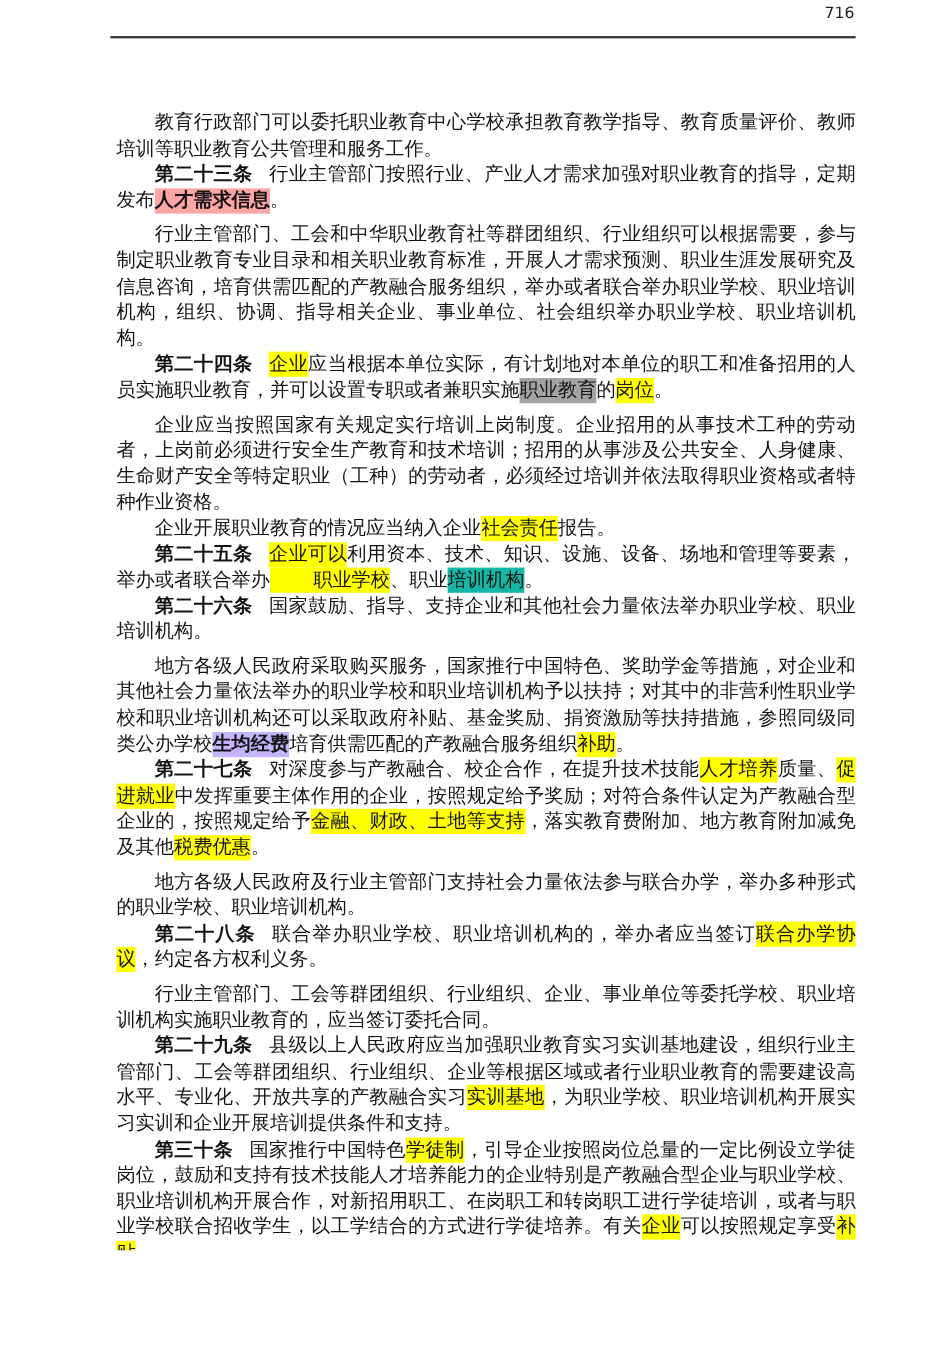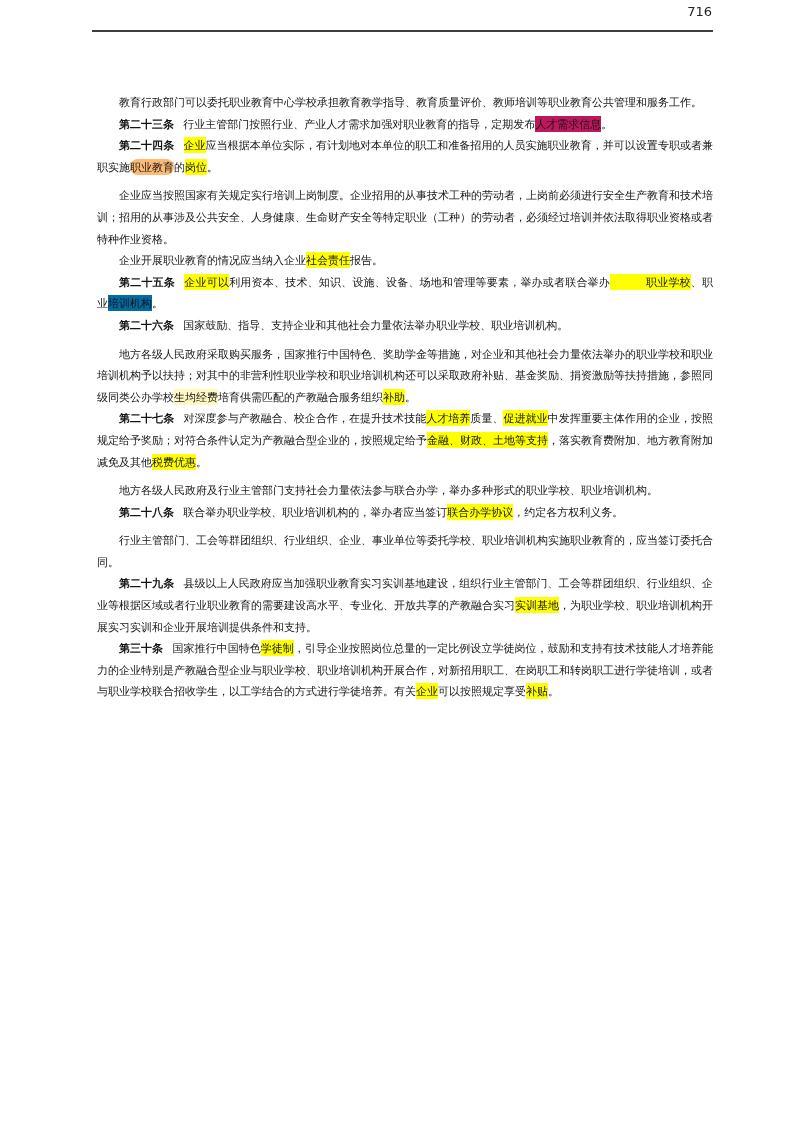--- a/index.html
+++ b/index.html
@@ -29,21 +29,21 @@
     left: 92px;
     width: 621px;
     height: 2px;
     background: #3d3d3d;
   }
   .content {
     position: absolute;
     top: 92px;
     left: 97px;
     width: 616px;
-    font-size: 11px;
+    font-size: 16px;
     line-height: 21.6px;
     color: #141414;
     text-align: justify;
     text-justify: inter-character;
   }
   p.para {
     margin: 0;
     text-indent: 2em;
   }
   p.para.gap {
@@ -60,27 +60,28 @@
   }
 </style>
 </head>
 <body>
 
 <div class="page">
   <div class="page-number">716</div>
   <div class="header-rule"></div>
   <div class="content">
       <p class="para"><span>教育行政部门可以委托职业教育中心学校承担教育教学指导、教育质量评价、教师培训等职业教育公共管理和服务工作。</span></p>
-      <p class="para"><span class="article-no">第二十三条</span><span>行业主管部门按照行业、产业人才需求加强对职业教育的指导，定期发布</span><span class="hl" style="background: #be185d;">人才需求信息</span><span>。</span></p>
-      <p class="para"><span class="article-no">第二十四条</span><span class="hl" style="background: rgb(255, 255, 0);">企业</span><span>应当根据本单位实际，有计划地对本单位的职工和准备招用的人员实施职业教育，并可以设置专职或者兼职实施</span><span class="hl" style="background: #fdba74; border-radius: 10px;">职业教育</span><span>的</span><span class="hl" style="background: rgb(255, 255, 0);">岗位</span><span>。</span></p>
+      <p class="para"><span class="article-no">第二十三条</span><span>行业主管部门按照行业、产业人才需求加强对职业教育的指导，定期发布</span><span class="hl" style="background: #fca5a5; font-weight: bold;">人才需求信息</span><span>。</span></p>
+      <p class="para gap"><span>行业主管部门、工会和中华职业教育社等群团组织、行业组织可以根据需要，参与制定职业教育专业目录和相关职业教育标准，开展人才需求预测、职业生涯发展研究及信息咨询，培育供需匹配的产教融合服务组织，举办或者联合举办职业学校、职业培训机构，组织、协调、指导相关企业、事业单位、社会组织举办职业学校、职业培训机构。</span></p>
+      <p class="para"><span class="article-no">第二十四条</span><span class="hl" style="background: rgb(255, 255, 0);">企业</span><span>应当根据本单位实际，有计划地对本单位的职工和准备招用的人员实施职业教育，并可以设置专职或者兼职实施</span><span class="hl" style="background: #a3a3a3;">职业教育</span><span>的</span><span class="hl" style="background: rgb(255, 255, 0);">岗位</span><span>。</span></p>
       <p class="para gap"><span>企业应当按照国家有关规定实行培训上岗制度。企业招用的从事技术工种的劳动者，上岗前必须进行安全生产教育和技术培训；招用的从事涉及公共安全、人身健康、生命财产安全等特定职业（工种）的劳动者，必须经过培训并依法取得职业资格或者特种作业资格。</span></p>
       <p class="para"><span>企业开展职业教育的情况应当纳入企业</span><span class="hl" style="background: rgb(255, 255, 0);">社会责任</span><span>报告。</span></p>
-      <p class="para"><span class="article-no">第二十五条</span><span class="hl" style="background: rgb(255, 255, 0);">企业可以</span><span>利用资本、技术、知识、设施、设备、场地和管理等要素，举办或者联合举办</span><span class="hl" style="background: rgb(255, 255, 0); padding-left: 36px;">职业学校</span><span>、职业</span><span class="hl" style="background: #0369a1;">培训机构</span><span>。</span></p>
+      <p class="para"><span class="article-no">第二十五条</span><span class="hl" style="background: rgb(255, 255, 0);">企业可以</span><span>利用资本、技术、知识、设施、设备、场地和管理等要素，举办或者联合举办</span><span class="hl" style="background: rgb(255, 255, 0); padding-left: 36px;">职业学校</span><span>、职业</span><span class="hl" style="background: #14b8a6;">培训机构</span><span>。</span></p>
       <p class="para"><span class="article-no">第二十六条</span><span>国家鼓励、指导、支持企业和其他社会力量依法举办职业学校、职业培训机构。</span></p>
-      <p class="para gap"><span>地方各级人民政府采取购买服务，国家推行中国特色、奖助学金等措施，对企业和其他社会力量依法举办的职业学校和职业培训机构予以扶持；对其中的非营利性职业学校和职业培训机构还可以采取政府补贴、基金奖励、捐资激励等扶持措施，参照同级同类公办学校</span><span class="hl" style="background: #fef9c3;">生均经费</span><span>培育供需匹配的产教融合服务组织</span><span class="hl" style="background: rgb(255, 255, 0);">补助</span><span>。</span></p>
+      <p class="para gap"><span>地方各级人民政府采取购买服务，国家推行中国特色、奖助学金等措施，对企业和其他社会力量依法举办的职业学校和职业培训机构予以扶持；对其中的非营利性职业学校和职业培训机构还可以采取政府补贴、基金奖励、捐资激励等扶持措施，参照同级同类公办学校</span><span class="hl" style="background: #c4b5fd; font-weight: bold;">生均经费</span><span>培育供需匹配的产教融合服务组织</span><span class="hl" style="background: rgb(255, 255, 0);">补助</span><span>。</span></p>
       <p class="para"><span class="article-no">第二十七条</span><span>对深度参与产教融合、校企合作，在提升技术技能</span><span class="hl" style="background: rgb(255, 255, 0);">人才培养</span><span>质量、</span><span class="hl" style="background: rgb(255, 255, 0);">促进就业</span><span>中发挥重要主体作用的企业，按照规定给予奖励；对符合条件认定为产教融合型企业的，按照规定给予</span><span class="hl" style="background: rgb(255, 255, 0);">金融、财政、土地等支持</span><span>，落实教育费附加、地方教育附加减免及其他</span><span class="hl" style="background: rgb(255, 255, 0);">税费优惠</span><span>。</span></p>
       <p class="para gap"><span>地方各级人民政府及行业主管部门支持社会力量依法参与联合办学，举办多种形式的职业学校、职业培训机构。</span></p>
       <p class="para"><span class="article-no">第二十八条</span><span>联合举办职业学校、职业培训机构的，举办者应当签订</span><span class="hl" style="background: rgb(255, 255, 0);">联合办学协议</span><span>，约定各方权利义务。</span></p>
       <p class="para gap"><span>行业主管部门、工会等群团组织、行业组织、企业、事业单位等委托学校、职业培训机构实施职业教育的，应当签订委托合同。</span></p>
       <p class="para"><span class="article-no">第二十九条</span><span>县级以上人民政府应当加强职业教育实习实训基地建设，组织行业主管部门、工会等群团组织、行业组织、企业等根据区域或者行业职业教育的需要建设高水平、专业化、开放共享的产教融合实习</span><span class="hl" style="background: rgb(255, 255, 0);">实训基地</span><span>，为职业学校、职业培训机构开展实习实训和企业开展培训提供条件和支持。</span></p>
       <p class="para"><span class="article-no">第三十条</span><span>国家推行中国特色</span><span class="hl" style="background: rgb(255, 255, 0);">学徒制</span><span>，引导企业按照岗位总量的一定比例设立学徒岗位，鼓励和支持有技术技能人才培养能力的企业特别是产教融合型企业与职业学校、职业培训机构开展合作，对新招用职工、在岗职工和转岗职工进行学徒培训，或者与职业学校联合招收学生，以工学结合的方式进行学徒培养。有关</span><span class="hl" style="background: rgb(255, 255, 0);">企业</span><span>可以按照规定享受</span><span class="hl" style="background: rgb(255, 255, 0);">补贴</span><span>。</span></p>
     </div>
 </div>
 
 </body></html>

